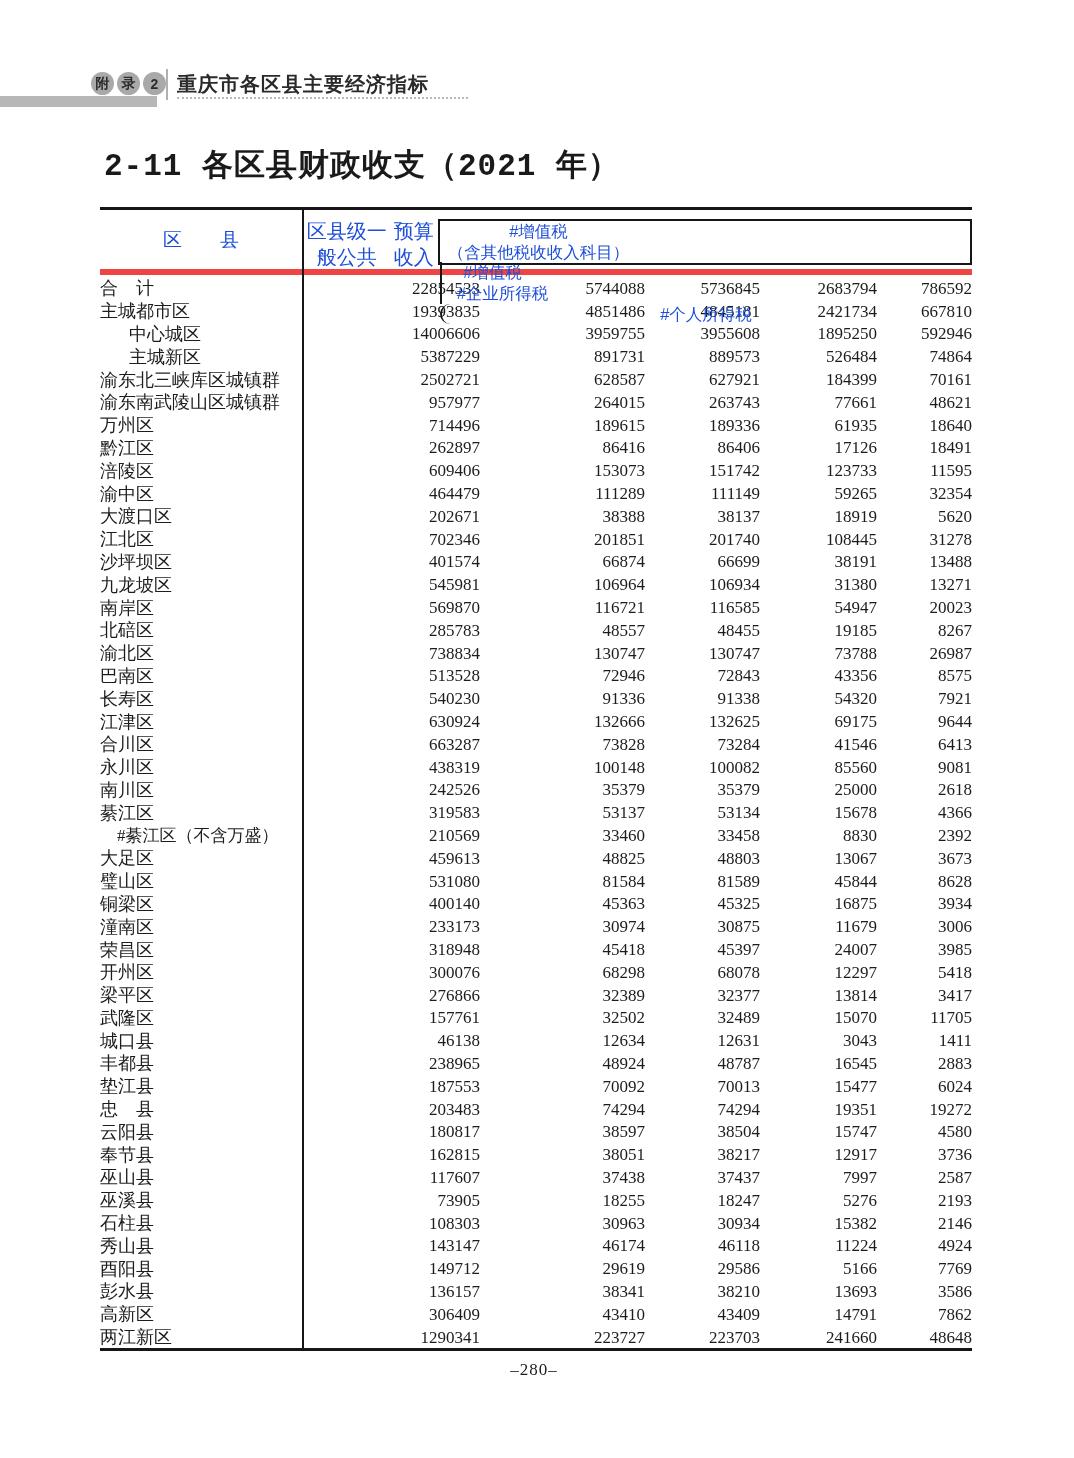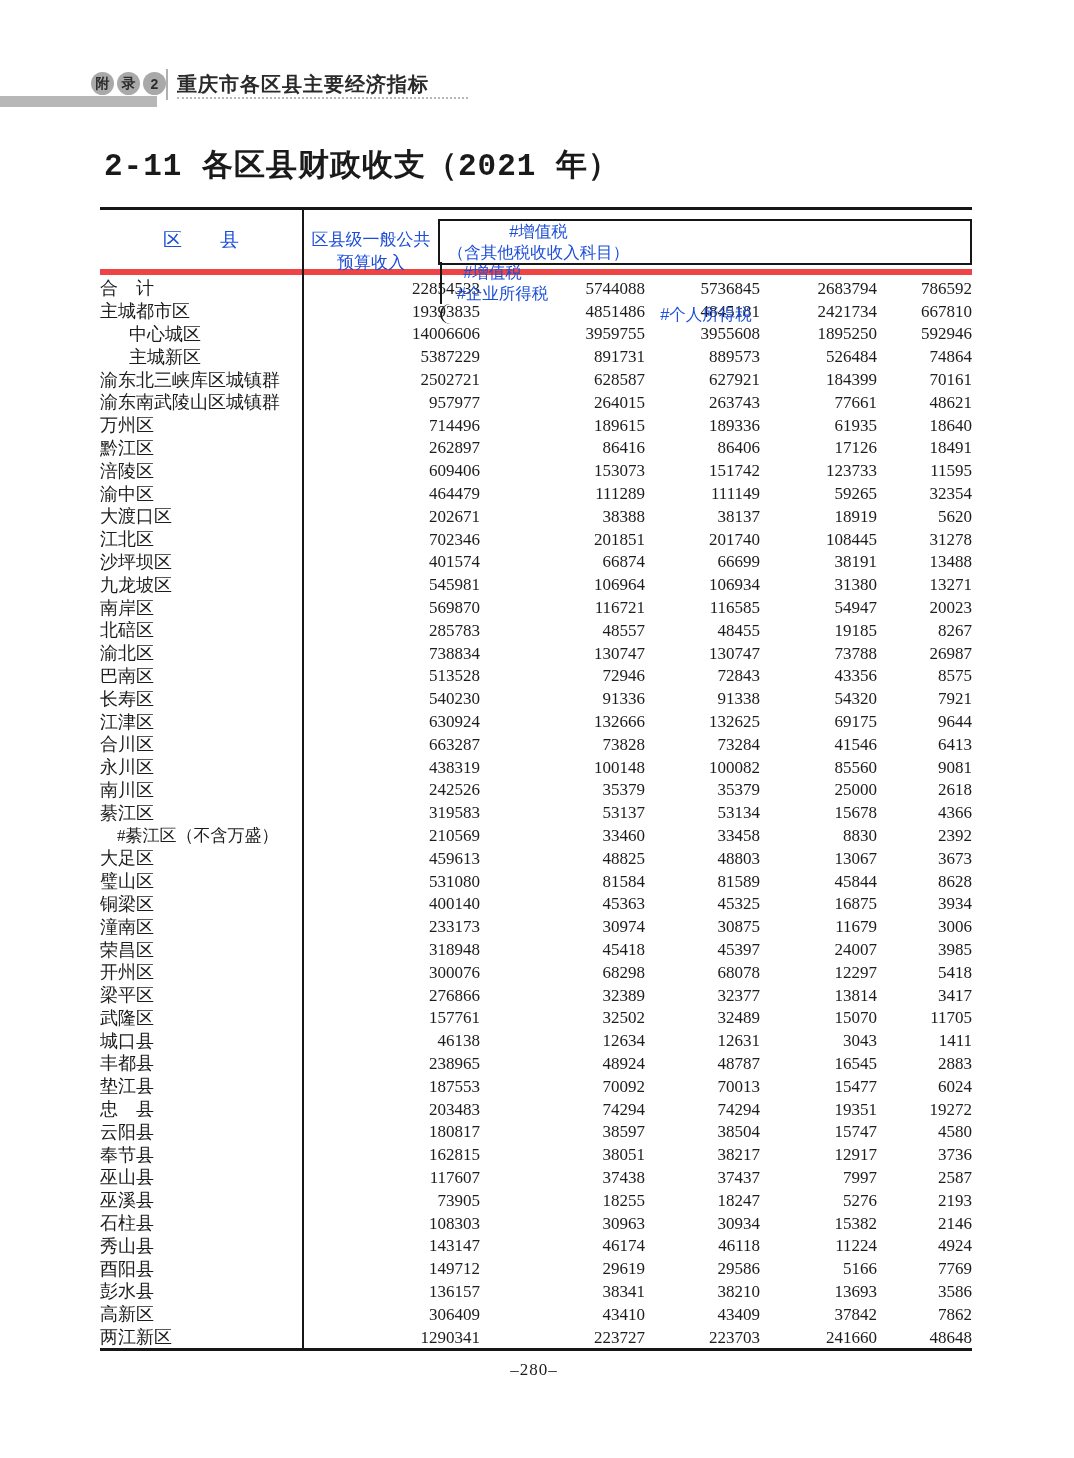--- a/index.html
+++ b/index.html
@@ -24,23 +24,23 @@
 
   
   .tablewrap{position:absolute;left:100px;top:207px;width:872px;
         border-top:3px solid #161616;border-bottom:3px solid #161616;}
   .vline{position:absolute;left:202px;top:0;bottom:0;width:2px;background:#161616;}
 
   .thead{position:relative;height:59px;border-bottom:6px solid #ef4444;
         font-family:"Liberation Sans",sans-serif;color:#1d4ed8;}
   .h-c1{position:absolute;left:0;top:0;width:202px;height:100%;
         display:flex;align-items:center;justify-content:center;font-size:19px;}
-  .h-c2{position:absolute;left:204px;top:12px;width:134px;height:100%;
-        display:flex;flex-direction:column;align-items:center;justify-content:center;
-        font-size:17px;line-height:1.3;text-align:center;}
+  .h-c2{position:absolute;left:204px;top:4px;width:134px;height:100%;
+        display:flex;align-items:center;justify-content:center;
+        font-size:20px;line-height:1.3;text-align:center;}
   .hbox{position:absolute;left:338px;right:0;top:9px;bottom:4px;
         border:2px solid #161616;display:flex;flex-direction:column;}
   .hb-cell{display:flex;flex-direction:column;align-items:center;justify-content:center;
         font-size:16.5px;line-height:1.25;text-align:center;}
   .hb-a{width:197px;}
   .hb-b{width:101px;border-left:2px solid #161616;}
   .hb-c{width:121px;border-left:2px solid #161616;text-align:center;}
   .hb-d{flex:1;border-left:2px solid #161616;border-radius:12px;}
 
   table.tbody{width:872px;border-collapse:collapse;table-layout:fixed;margin-top:2px;}
@@ -459,21 +459,21 @@
             <td class="num">38341</td>
             <td class="num">38210</td>
             <td class="num">13693</td>
             <td class="num">3586</td>
           </tr>
           <tr>
             <td class="lbl">高新区</td>
             <td class="num">306409</td>
             <td class="num">43410</td>
             <td class="num">43409</td>
-            <td class="num">37842</td>
+            <td class="num">14791</td>
             <td class="num">7862</td>
           </tr>
           <tr>
             <td class="lbl">两江新区</td>
             <td class="num">1290341</td>
             <td class="num">223727</td>
             <td class="num">223703</td>
             <td class="num">241660</td>
             <td class="num">48648</td>
           </tr>

